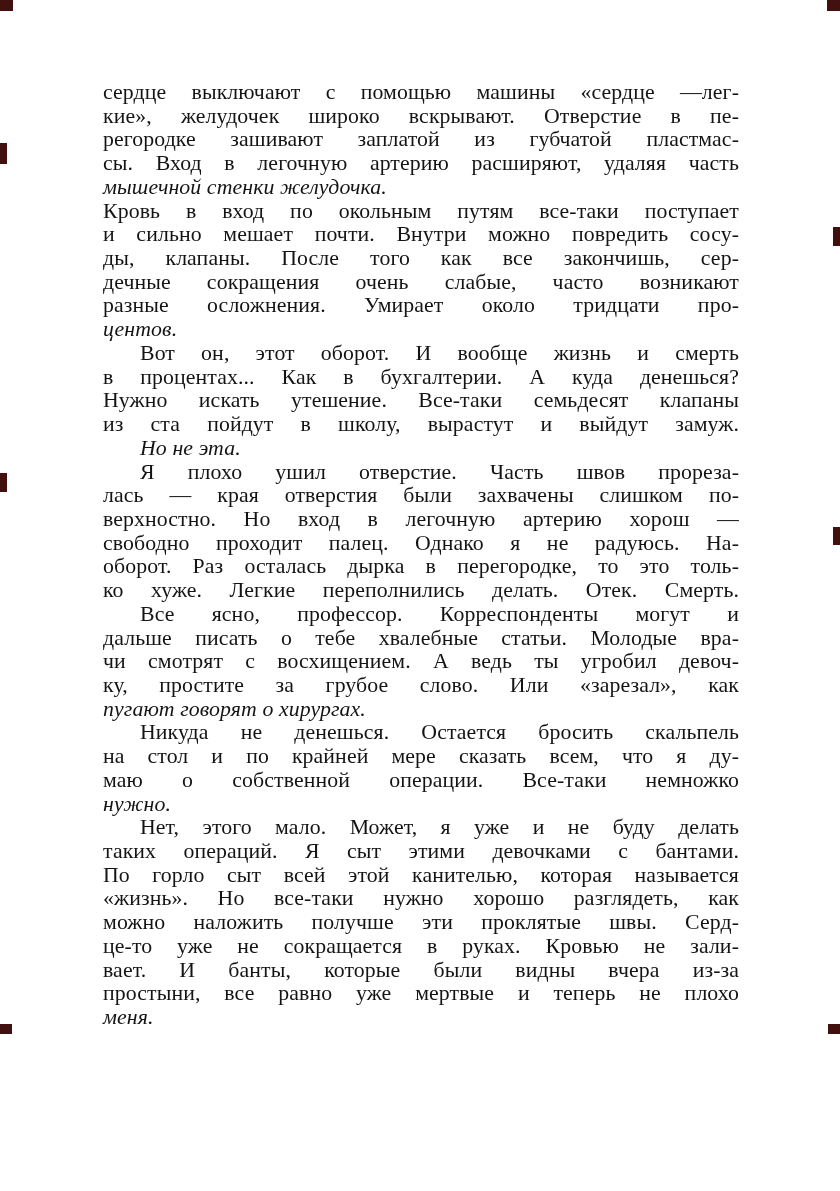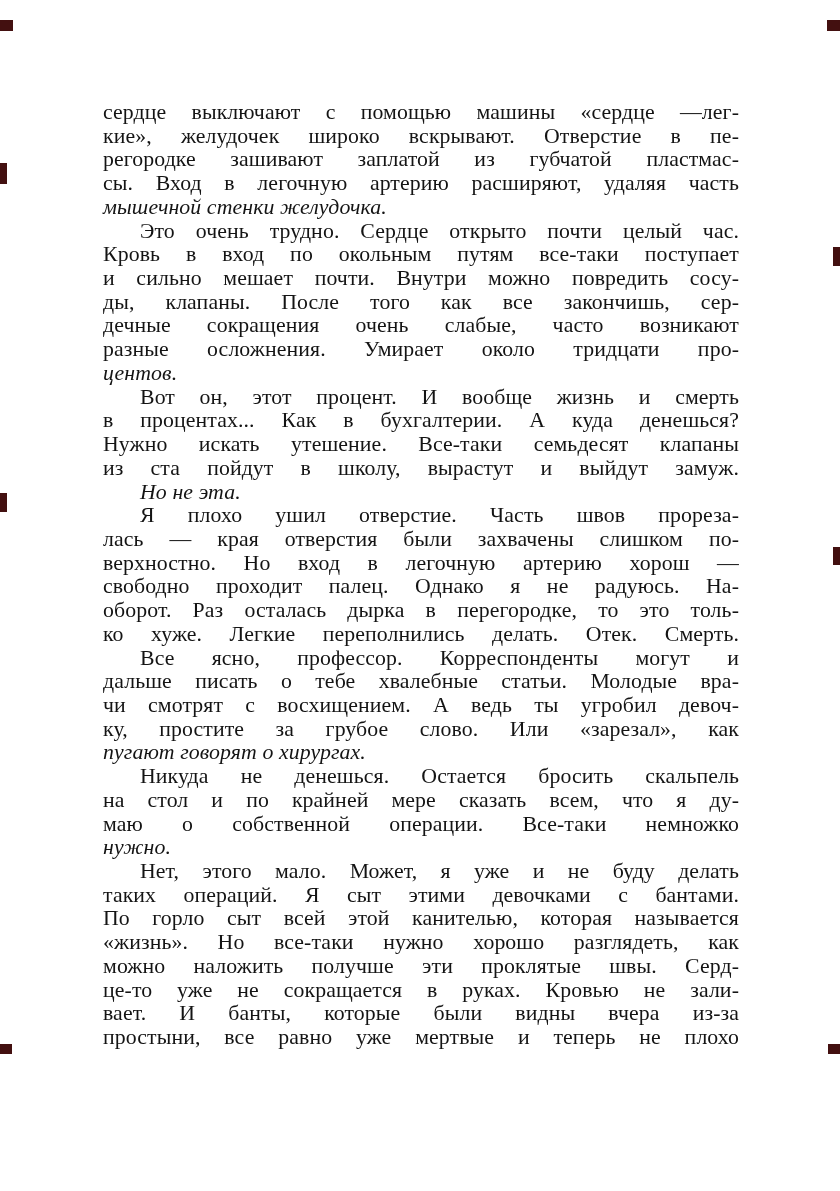--- a/index.html
+++ b/index.html
@@ -8,21 +8,20 @@
     background: var(--background, #ffffff);
   }
   .page {
     position: relative;
     width: 840px;
     height: 1034px;
     background: var(--background, #ffffff);
     overflow: hidden;
     font-family: "Liberation Serif", "DejaVu Serif", serif;
     color: var(--text_color, #141414);
-    margin-top: 20px;
   }
   .text-block {
     position: absolute;
     left: 103px;
     top: 81px;
     width: 636px;
   }
   .line {
     font-size: 21.8px;
     line-height: 23.72px;
@@ -71,28 +70,27 @@
   <div class="scan-mark m-r2"></div>
   <div class="scan-mark m-bl"></div>
   <div class="scan-mark m-br"></div>
 
   <main class="text-block">
       <div class="line">сердце выключают с помощью машины «сердце —лег-</div>
       <div class="line">кие», желудочек широко вскрывают. Отверстие в пе-</div>
       <div class="line">регородке зашивают заплатой из губчатой пластмас-</div>
       <div class="line">сы. Вход в легочную артерию расширяют, удаляя часть</div>
       <div class="line end">мышечной стенки желудочка.</div>
-      <div class="line indent">Это очень трудно. Сердце открыто почти целый час.</div>
       <div class="line">Кровь в вход по окольным путям все-таки поступает</div>
       <div class="line">и сильно мешает почти. Внутри можно повредить сосу-</div>
       <div class="line">ды, клапаны. После того как все закончишь, сер-</div>
       <div class="line">дечные сокращения очень слабые, часто возникают</div>
       <div class="line">разные осложнения. Умирает около тридцати про-</div>
       <div class="line end">центов.</div>
-      <div class="line indent">Вот он, этот процент. И вообще жизнь и смерть</div>
+      <div class="line indent">Вот он, этот оборот. И вообще жизнь и смерть</div>
       <div class="line">в процентах... Как в бухгалтерии. А куда денешься?</div>
       <div class="line">Нужно искать утешение. Все-таки семьдесят клапаны</div>
       <div class="line">из ста пойдут в школу, вырастут и выйдут замуж.</div>
       <div class="line indent end">Но не эта.</div>
       <div class="line indent">Я плохо ушил отверстие. Часть швов прореза-</div>
       <div class="line">лась — края отверстия были захвачены слишком по-</div>
       <div class="line">верхностно. Но вход в легочную артерию хорош —</div>
       <div class="line">свободно проходит палец. Однако я не радуюсь. На-</div>
       <div class="line">оборот. Раз осталась дырка в перегородке, то это толь-</div>
       <div class="line">ко хуже. Легкие переполнились делать. Отек. Смерть.</div>

